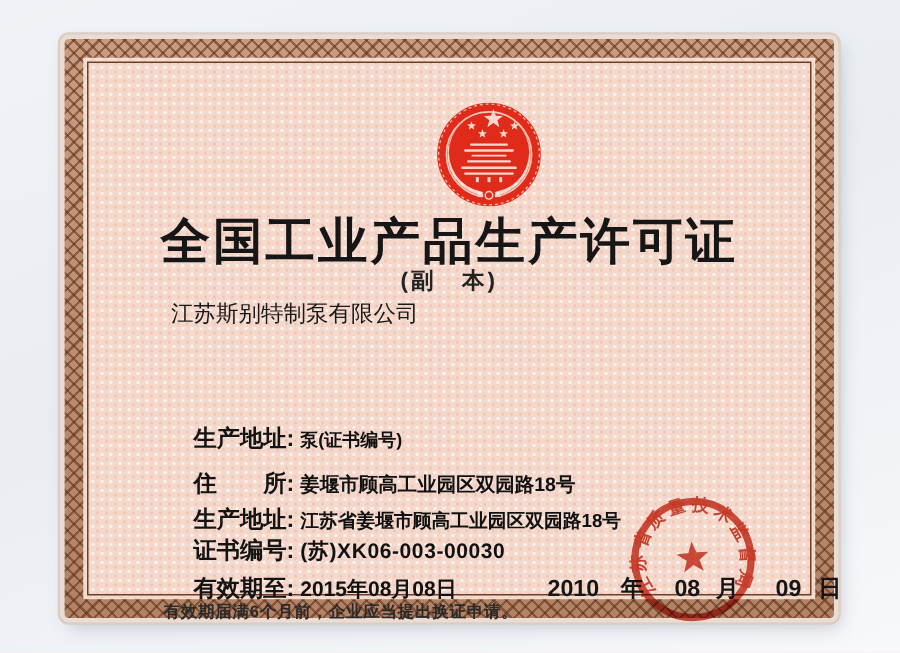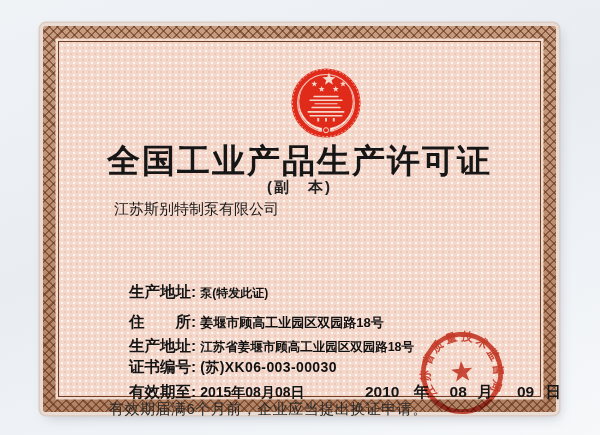--- a/index.html
+++ b/index.html
@@ -53,21 +53,21 @@
   .row-certno{top:315px;}     .row-certno .val{font-size:14px;margin-left:4px;letter-spacing:.4px;}
   .row-valid{top:340px;}      .row-valid .val{font-size:14px;margin-left:4px;}
   .issue-date{
     position:absolute;left:306px;top:340px;font-size:15.5px;font-weight:bold;color:#151515;
     white-space:nowrap;
   }
   .issue-date span{display:inline-block;}
   .d-year{margin-right:10px;} .d-yu{margin-right:16px;}
   .d-month{margin-right:6px;} .d-mu{margin-right:20px;}
   .d-day{margin-right:7px;}
-  .footnote{position:absolute;left:50px;top:358px;font-size:15px;font-weight:normal;color:#2a2a2a;letter-spacing:.5px;}
+  .footnote{position:absolute;left:50px;top:358px;font-size:11px;font-weight:bold;color:#2a2a2a;letter-spacing:.5px;}
   .seal{
     position:absolute;left:360px;top:288px;width:86px;height:86px;
     mix-blend-mode:multiply;opacity:.9;transform:rotate(-5deg);z-index:5;
   }
 </style>
 </head>
 <body>
 
 <div class="certificate">
   <div class="inner">
@@ -104,21 +104,21 @@
       <circle cx="39" cy="66" r="2.6" fill="none" stroke="#f5d8cc" stroke-width="1"></circle>
       <rect x="31" y="64.8" width="4" height="2.4" fill="#f5d8cc" opacity=".85"></rect>
       <rect x="43" y="64.8" width="4" height="2.4" fill="#f5d8cc" opacity=".85"></rect>
     </svg>
 
     <div class="title">全国工业产品生产许可证</div>
     <div class="subtitle">(副　本)</div>
     <div class="company">江苏斯别特制泵有限公司</div>
 
     <div class="row row-product">
-      <span class="lbl">生产地址:</span><span class="val">泵(特发此证)</span>
+      <span class="lbl">生产地址:</span><span class="val">泵(证书编号)</span>
     </div>
     <div class="row row-address">
       <span class="lbl">住　　所:</span><span class="val">姜堰市顾高工业园区双园路18号</span>
     </div>
     <div class="row row-prodaddr">
       <span class="lbl">生产地址:</span><span class="val">江苏省姜堰市顾高工业园区双园路18号</span>
     </div>
     <div class="row row-certno">
       <span class="lbl">证书编号:</span><span class="val">(苏)XK06-003-00030</span>
     </div>

